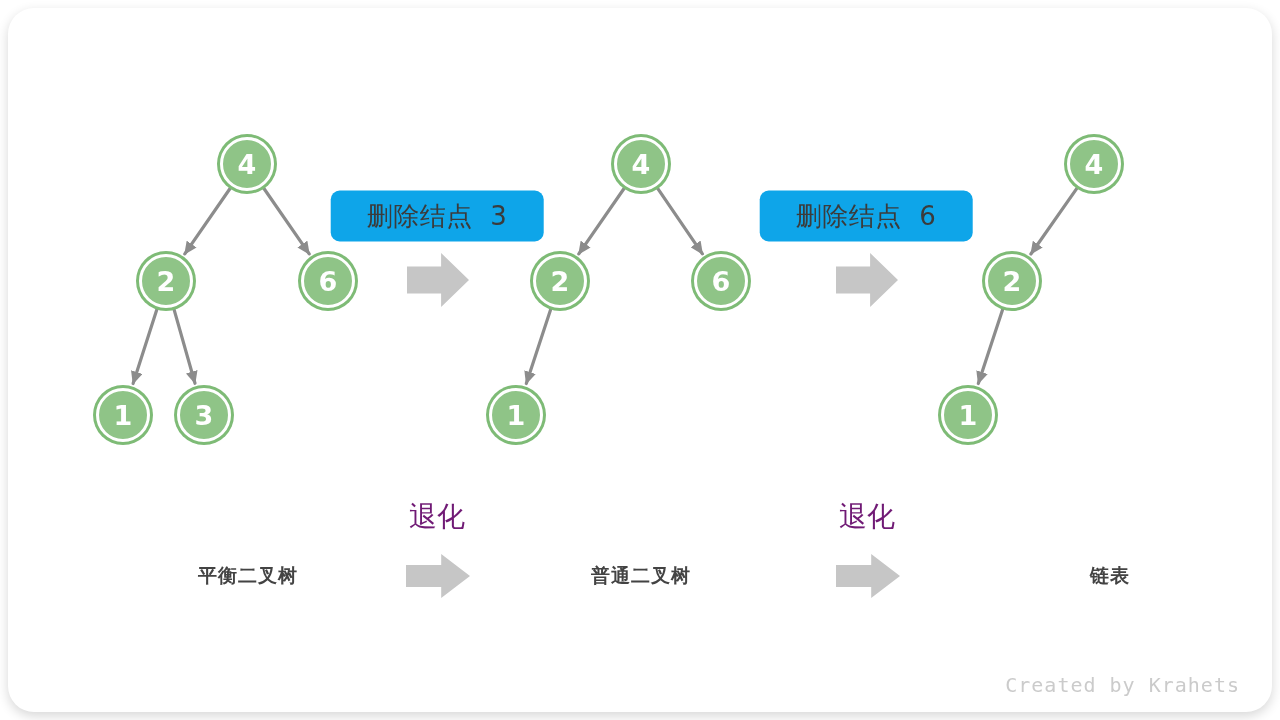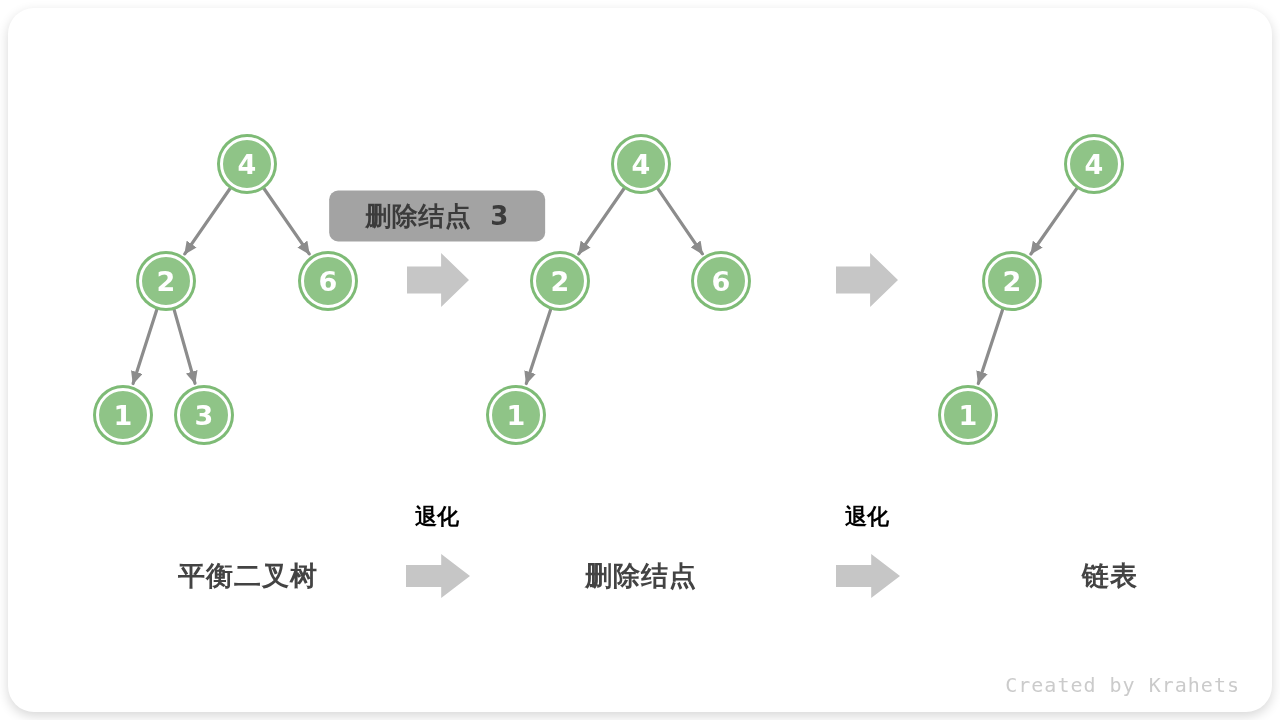--- a/index.html
+++ b/index.html
@@ -21,40 +21,40 @@
     position:absolute;width:48px;height:48px;border-radius:50%;
     background:#8FC487;border:3px solid #ffffff;
     box-shadow:0 0 0 3px #7EBB76;
     transform:translate(-50%,-50%);
     color:#ffffff;font-size:27px;font-weight:700;
     display:flex;align-items:center;justify-content:center;
     line-height:1;
   }
   .step-box{
     position:absolute;transform:translate(-50%,-50%);
-    background:#a3a3a3;border-radius:9px;
+    background:#0ea5e9;border-radius:9px;
     height:51px;padding:0 36px;
     display:flex;align-items:center;justify-content:center;
-    color:#3B3B3B;font-size:26px;font-weight:700;
+    color:#3B3B3B;font-size:26px;font-weight:400;
     white-space:pre;letter-spacing:0.5px;
   }
   .block-arrow{
     position:absolute;transform:translate(-50%,-50%);
     background:#C6C6C6;
     clip-path:polygon(0 25%,55% 25%,55% 0,100% 50%,55% 100%,55% 75%,0 75%);
   }
   .block-arrow.top{width:62px;height:54px;}
   .block-arrow.bottom{width:64px;height:44px;}
   .degrade-label{
     position:absolute;transform:translate(-50%,-50%);
-    color:#000000;font-size:22px;font-weight:700;white-space:nowrap;
+    color:#701a75;font-size:28px;font-weight:400;white-space:nowrap;
   }
   .caption{
     position:absolute;transform:translate(-50%,-50%);
-    color:#434343;font-size:27px;font-weight:700;white-space:nowrap;
+    color:#434343;font-size:19px;font-weight:700;white-space:nowrap;
     letter-spacing:1px;
   }
   .watermark{
     position:absolute;transform:translate(-100%,-50%);
     color:#CBCBCB;font-size:20px;
     font-family:"DejaVu Sans Mono","Liberation Mono",monospace;
     letter-spacing:1px;white-space:nowrap;
   }
 </style>
 </head>
@@ -77,32 +77,35 @@
       <line x1="625.1" y1="187.0" x2="578.8" y2="253.9" marker-end="url(#arrow-head)"></line>
       <line x1="656.8" y1="187.1" x2="702.4" y2="253.8" marker-end="url(#arrow-head)"></line>
       <line x1="551.3" y1="307.6" x2="526.3" y2="383.6" marker-end="url(#arrow-head)"></line>
       <line x1="1077.9" y1="186.9" x2="1030.9" y2="254.0" marker-end="url(#arrow-head)"></line>
       <line x1="1003.3" y1="307.6" x2="978.3" y2="383.6" marker-end="url(#arrow-head)"></line>
     </svg>
 
   <div class="step-box" style="left:437px;top:216px;">
     <span>删除结点  3</span>
   </div>
+  <div class="step-box" style="left:866px;top:216px;">
+    <span>删除结点  6</span>
+  </div>
 
   <div class="block-arrow top" style="left:438px;top:280px;"></div>
   <div class="block-arrow top" style="left:867px;top:280px;"></div>
 
   <div class="degrade-label" style="left:437px;top:517px;">退化</div>
   <div class="degrade-label" style="left:867px;top:517px;">退化</div>
 
   <div class="block-arrow bottom" style="left:438px;top:576px;"></div>
   <div class="block-arrow bottom" style="left:868px;top:576px;"></div>
 
   <div class="caption" style="left:248px;top:576px;">平衡二叉树</div>
-  <div class="caption" style="left:641px;top:576px;">删除结点</div>
+  <div class="caption" style="left:641px;top:576px;">普通二叉树</div>
   <div class="caption" style="left:1094px;top:576px;margin-left:16px;">链表</div>
 
   <div class="watermark" style="left:1240px;top:685px;">Created by Krahets</div>
 <div class="node" style="left: 247px; top: 164px;">4</div>
     <div class="node" style="left: 166px; top: 281px;">2</div>
     <div class="node" style="left: 328px; top: 281px;">6</div>
     <div class="node" style="left: 123px; top: 415px;">1</div>
     <div class="node" style="left: 204px; top: 415px;">3</div>
     <div class="node" style="left: 641px; top: 164px;">4</div>
     <div class="node" style="left: 560px; top: 281px;">2</div>

